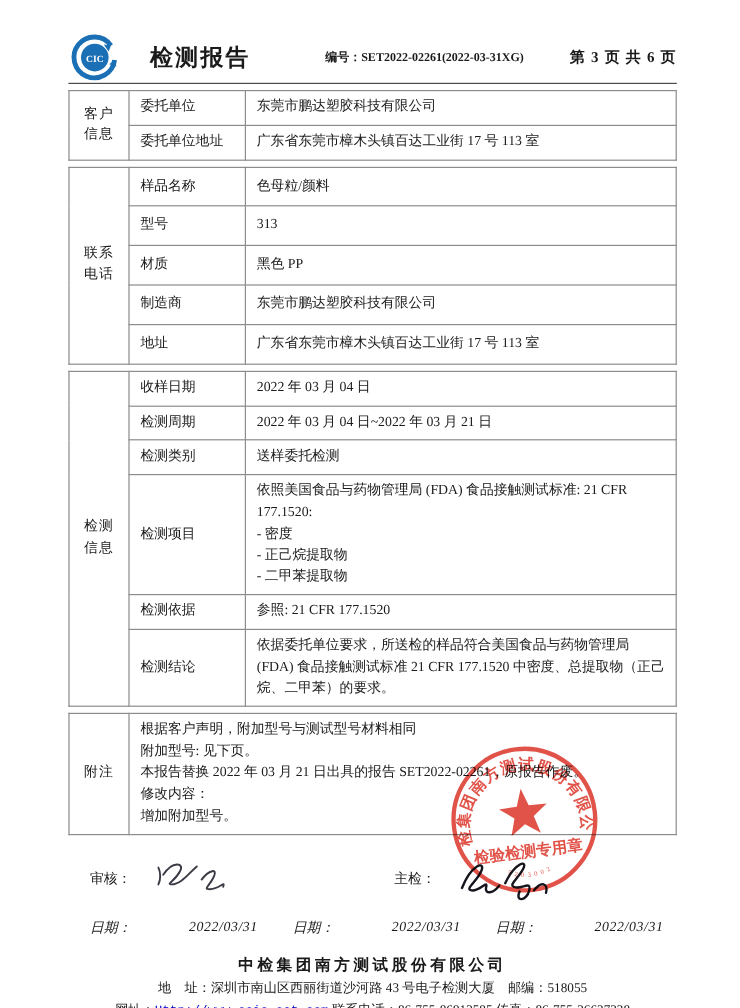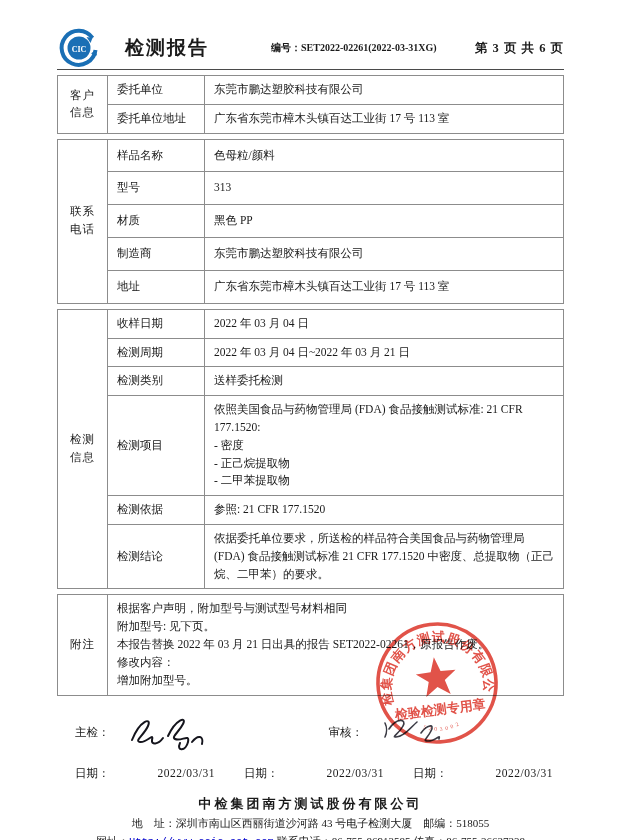--- a/index.html
+++ b/index.html
@@ -34,21 +34,21 @@
   table.sample td { padding:7px 9px; }
   td.notes-val { white-space:pre-line; line-height:1.85; padding:6px 10px; }
 
   
   .sign-block { margin-top:14px; }
   .sign-row { display:flex; }
   .sign-col { flex:1; display:flex; align-items:center; height:46px; padding-left:18px; }
   .sign-col .s-label { font-size:11.5px; white-space:nowrap; }
   .sign-col svg { margin-left:14px; }
   .date-row { display:flex; margin-top:10px; }
-  .date-col { flex:1; display:flex; align-items:center; padding-left:18px; font-size:11.5px; }
+  .date-col { flex:1; display:flex; align-items:center; padding-left:18px; font-size:11.5px;font-style:italic; }
   .date-col .d-value { margin-left:48px; letter-spacing:0.5px; }
 
   
   .footer { margin-top:14px; text-align:center; }
   .footer .company { font-weight:bold; font-size:13px; letter-spacing:3px; }
   .footer .f-line { font-size:11px; margin-top:3px; white-space:nowrap; }
   .footer a.weblink { color:#0000cc; text-decoration:underline; font-family:"Liberation Mono","DejaVu Sans Mono",monospace; font-size:10.5px; }
 
   
   .stamp {
@@ -179,36 +179,36 @@
 本报告替换 2022 年 03 月 21 日出具的报告 SET2022-02261，原报告作废。
 修改内容：
 增加附加型号。</td>
     </tr>
   </tbody>
     </table>
 
   <div class="sign-block">
     <div class="sign-row">
       <div class="sign-col">
+        <span class="s-label">审核：</span>
+        <svg width="78" height="40" viewBox="0 0 78 40">
+          <g fill="none" stroke="#3a3a44" stroke-width="1.6" stroke-linecap="round">
+            <path d="M12 16 C20 4 30 6 26 13 C22 21 14 24 19 24 C27 24 34 14 40 9"></path>
+            <path d="M44 20 C50 12 58 10 54 18 C50 26 45 28 51 28 C59 28 64 20 62 26"></path>
+            <path d="M8 10 C10 14 10 20 8 24"></path>
+          </g>
+        </svg>
+      </div>
+      <div class="sign-col">
         <span class="s-label">主检：</span>
         <svg width="86" height="42" viewBox="0 0 86 42">
           <g fill="none" stroke="#15151d" stroke-width="2" stroke-linecap="round">
             <path d="M8 28 C16 8 28 5 24 14 C20 23 10 29 16 30 C23 31 30 20 28 28 C27 33 34 33 39 26"></path>
             <path d="M44 24 C52 7 63 4 59 12 C55 20 47 25 51 27 C57 30 66 21 64 30 C62 39 52 40 56 31"></path>
             <path d="M68 30 C74 22 80 24 78 32"></path>
-          </g>
-        </svg>
-      </div>
-      <div class="sign-col">
-        <span class="s-label">审核：</span>
-        <svg width="78" height="40" viewBox="0 0 78 40">
-          <g fill="none" stroke="#3a3a44" stroke-width="1.6" stroke-linecap="round">
-            <path d="M12 16 C20 4 30 6 26 13 C22 21 14 24 19 24 C27 24 34 14 40 9"></path>
-            <path d="M44 20 C50 12 58 10 54 18 C50 26 45 28 51 28 C59 28 64 20 62 26"></path>
-            <path d="M8 10 C10 14 10 20 8 24"></path>
           </g>
         </svg>
       </div>
     </div>
     <div class="date-row">
       <div class="date-col">
         <span>日期：</span>
         <span class="d-value">2022/03/31</span>
       </div>
       <div class="date-col">

